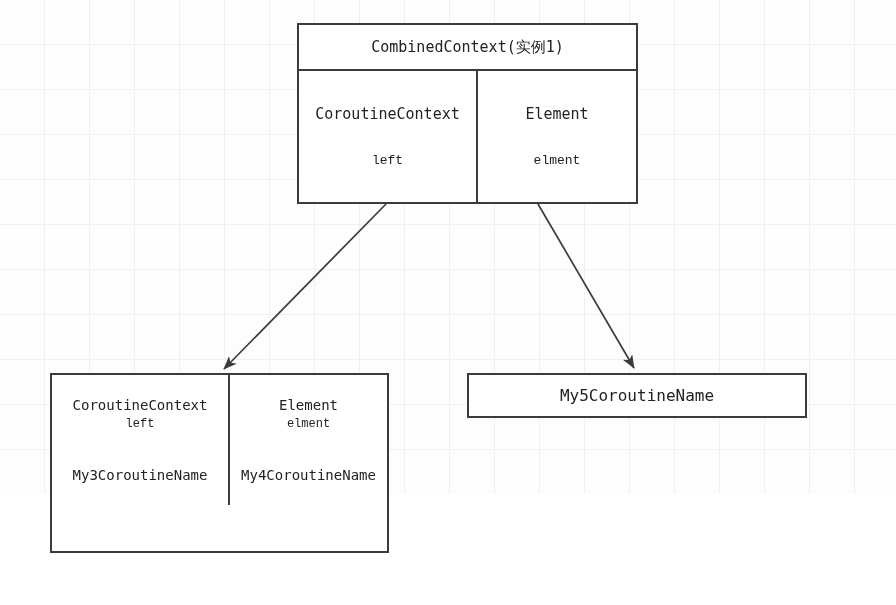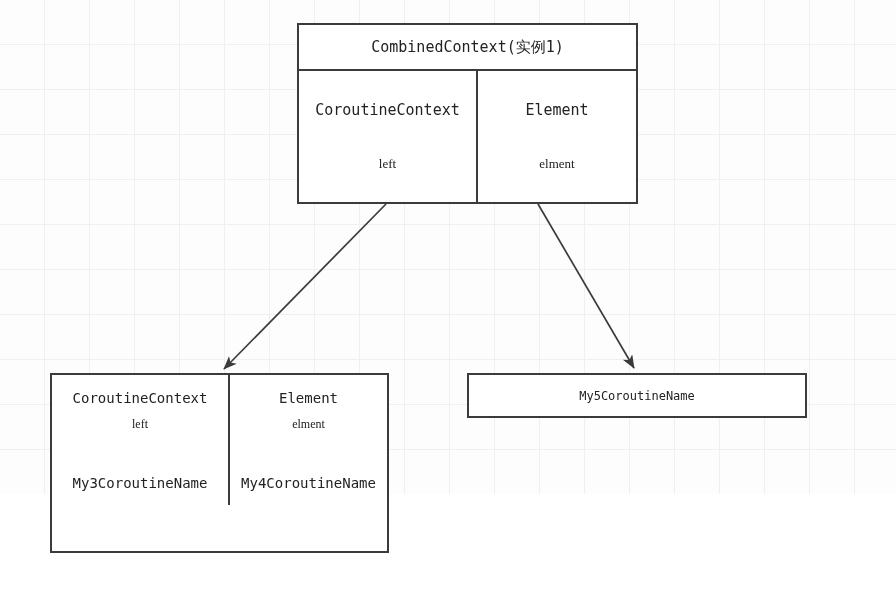--- a/index.html
+++ b/index.html
@@ -51,31 +51,30 @@
     height: calc(100% - 46px);
   }
   .cell {
     box-sizing: border-box;
     display: flex;
     flex-direction: column;
     align-items: center;
     justify-content: center;
     text-align: center;
     color: #222222;
-    gap: 7px;
   }
   .cell.divider {
     border-right: 2px solid #3b3b3b;
   }
   .cell-type {
     font-family: "DejaVu Sans Mono", monospace;
     white-space: nowrap;
   }
   .cell-field {
-    font-family: Liberation Serif, serif;
+    font-family: Liberation Mono, monospace;
     white-space: nowrap;
   }
   .cell-value {
     font-family: "DejaVu Sans Mono", monospace;
     white-space: nowrap;
   }
 
   
   #node-top {
     left: 297px;
@@ -111,21 +110,21 @@
 
   
   #node-bottom-right {
     left: 467px;
     top: 373px;
     width: 340px;
     height: 45px;
   }
   #node-bottom-right .node-header {
     height: 100%;
-    font-size: 12px;
+    font-size: 16px;
   }
 
   
   #arrows {
     position: absolute;
     left: 0;
     top: 0;
     width: 896px;
     height: 605px;
     pointer-events: none;

